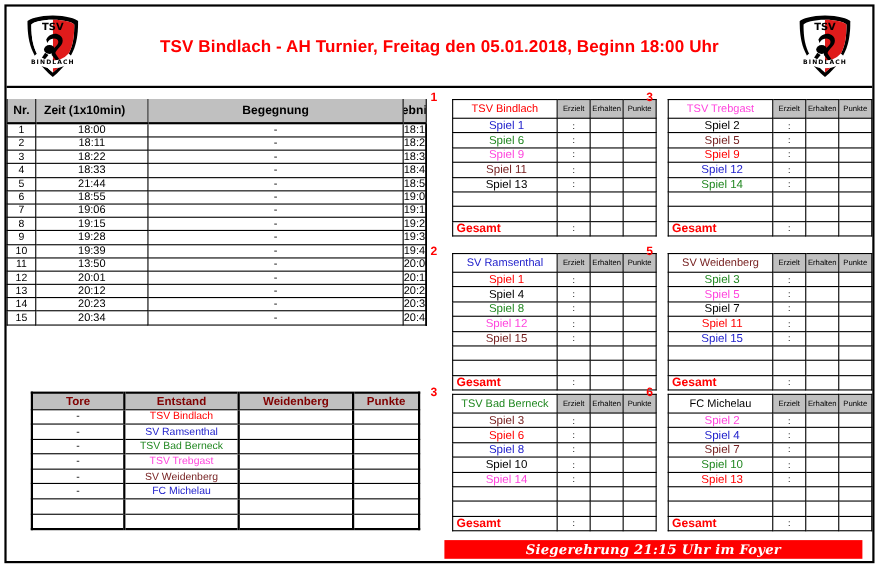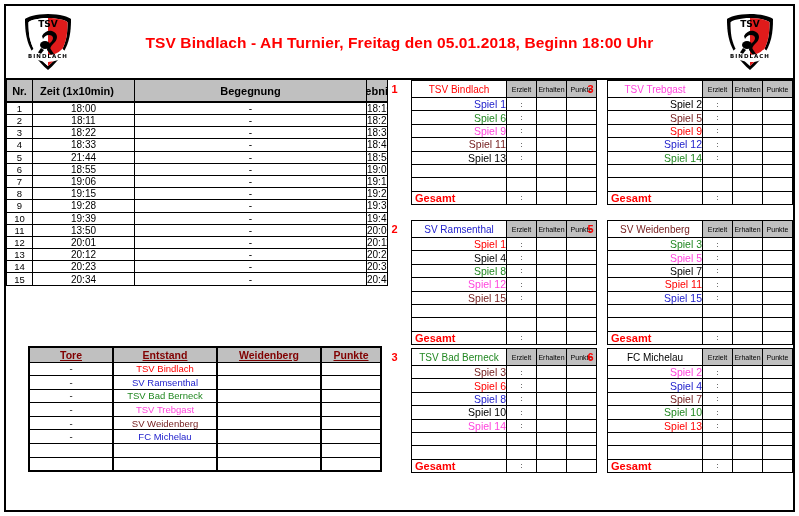--- a/index.html
+++ b/index.html
@@ -24,21 +24,21 @@
     display:flex;align-items:center;justify-content:center;
     color:#ff0000;font-size:15.5px;font-weight:bold;
     letter-spacing:.1px;white-space:nowrap;
   }
   .crest{position:absolute;width:56px;height:60px;}
   .crest.left{left:14px;top:6px;}
   .crest.right{left:716px;top:6px;}
   .crest svg{display:block;}
 
   
-  table{border-collapse:collapse;table-layout:fixed;}
+  table{border-collapse:collapse;table-layout:fixed;margin-top:10px;}
   td,th{
     padding:0;margin:0;font-size:9.5px;font-weight:normal;
     border:1px solid #000;box-sizing:border-box;
     overflow:hidden;white-space:nowrap;
   }
 
   
   .schedule{position:absolute;left:6px;top:80px;width:381px;}
   .schedule table{width:381px;}
   .schedule .hdr td{
@@ -61,42 +61,42 @@
   .hdr .h-erg span{display:block;transform:translateX(-20px);}
   .sep-top td{border-top:2px solid #000;}
   .time-cell{font-size:10px;}
   .res-dot{font-size:9px;color:#000;}
 
   
   .standings{position:absolute;left:28px;top:346px;width:352px;}
   .standings table{width:352px;border:2px solid #000;}
   .standings .hdr td{
     background:#c0c0c0;height:15px;font-weight:bold;font-size:10.5px;
-    color:#800000;text-align:center;text-decoration:underline;
+    color:#800000;text-align:center;
   }
   .standings tbody td{height:13.6px;text-align:center;}
   .st-tore{width:84px;}
   .st-ent{width:104px;}
   .st-plat{width:104px;}
   .st-pkt{width:60px;}
   .st-thick{border-right:2px solid #000;}
 
   
   .panels{position:absolute;left:389px;top:80px;width:404px;height:404px;}
   .panel{position:absolute;width:196px;}
   .panel .idx{
     position:absolute;left:-11px;top:3px;width:11px;
     color:#ff0000;font-size:11px;font-weight:bold;text-align:center;
   }
   .panel table{width:185px;margin-left:11px;}
   .p-name{width:95px;text-align:center;height:17px;font-size:10px;}
   .p-col{width:30px;text-align:center;background:#c0c0c0;height:17px;
          font-size:7px;color:#000;}
   .panel tbody td{height:13.4px;}
-  .p-game{width:95px;text-align:right;padding-left:3px;font-size:10.5px;}
+  .p-game{width:95px;text-align:center;padding-left:3px;font-size:10.5px;}
   .p-val{width:30px;text-align:center;font-size:8px;}
   .p-total{font-weight:bold;color:#ff0000;font-size:11px;text-align:left;
            padding-left:3px;}
 
   
   .banner{
     position:absolute;left:404px;top:491px;width:380px;height:17px;
     background:#ff0000;
     display:flex;align-items:center;justify-content:center;
   }
@@ -754,13 +754,16 @@
               <td class="p-game p-total">Gesamt</td>
               <td class="p-val">:</td>
               <td class="p-val"></td>
               <td class="p-val"></td>
             </tr>
           </tbody>
         </table>
       </div>
     </div>
 
+  <div class="banner">
+    <span>Siegerehrung 21:15 Uhr im Foyer</span>
+  </div>
 </div>
 
 </body></html>

